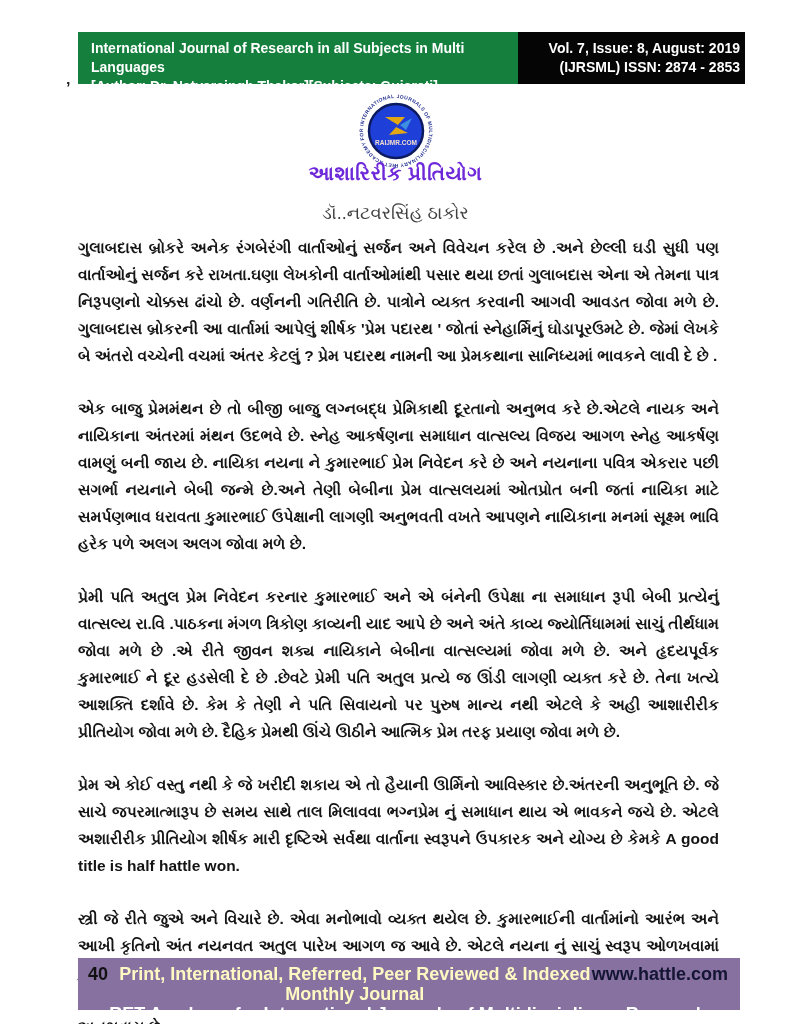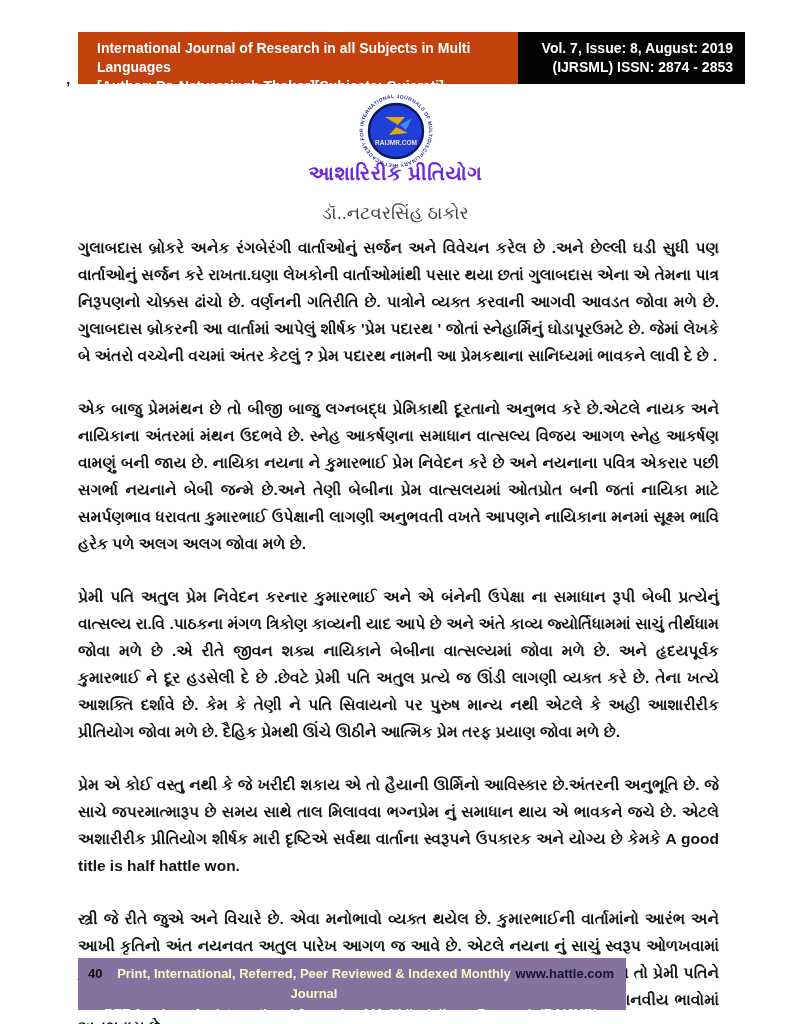--- a/index.html
+++ b/index.html
@@ -9,28 +9,28 @@
     width: 791px; height: 1024px; position: relative; overflow: hidden;
   }
   .page { position: absolute; inset: 0; background: #ffffff; }
 
   
   .header-band {
     position: absolute; left: 78px; top: 32px; width: 667px; height: 52px;
     display: flex; flex-direction: row;
   }
   .header-left {
-    width: 440px; height: 100%; background: #c2410c; color: #ffffff;
+    width: 440px; height: 100%; background: #15803d; color: #ffffff;
     font-weight: bold; font-size: 14px; line-height: 19px;
-    padding: 7px 8px 0 19px;
+    padding: 7px 8px 0 13px;
   }
   .header-right {
     width: 227px; height: 100%; background: #050505; color: #ffffff;
     font-weight: bold; font-size: 14px; line-height: 19px;
-    padding: 7px 12px 0 0; text-align: right;
+    padding: 7px 5px 0 0; text-align: right;
   }
   .stray-mark {
     position: absolute; left: 66px; top: 80px; font-size: 16px; font-weight: bold;
     color: #222;
   }
 
   
   .logo-wrap {
     position: absolute; left: 0; top: 92px; width: 791px;
     display: flex; justify-content: center;
@@ -50,22 +50,22 @@
   .content {
     position: absolute; left: 78px; top: 234px; width: 641px;
     font-size: 15.5px; line-height: 27px; color: #141414;
     text-align: justify;
   }
   .content p { margin-bottom: 26px; font-weight: bold; }
   .content p:last-child { margin-bottom: 0; }
 
   
   .footer-band {
-    position: absolute; left: 78px; top: 958px; width: 548px; height: 52px;
-    background: #8671a1; color: #ffffff; font-weight: bold; font-size: 13px;
+    position: absolute; left: 78px; top: 958px; width: 662px; height: 52px;
+    background: #8671a1; color: #ffffff; font-weight: bold; font-size: 18px;
     padding: 6px 12px 0 10px;
   }
   .footer-row1 { display: flex; justify-content: space-between; line-height: 20px; }
   .footer-page-num { color: #111111; margin-right: 10px; }
   .footer-journal { flex: 1; color: #fef9c3; text-align: center; }
   .footer-site { color: #141433; }
   .footer-row2 { text-align: center; line-height: 20px; color: #ffffff; }
 </style>
 </head>
 <body>

